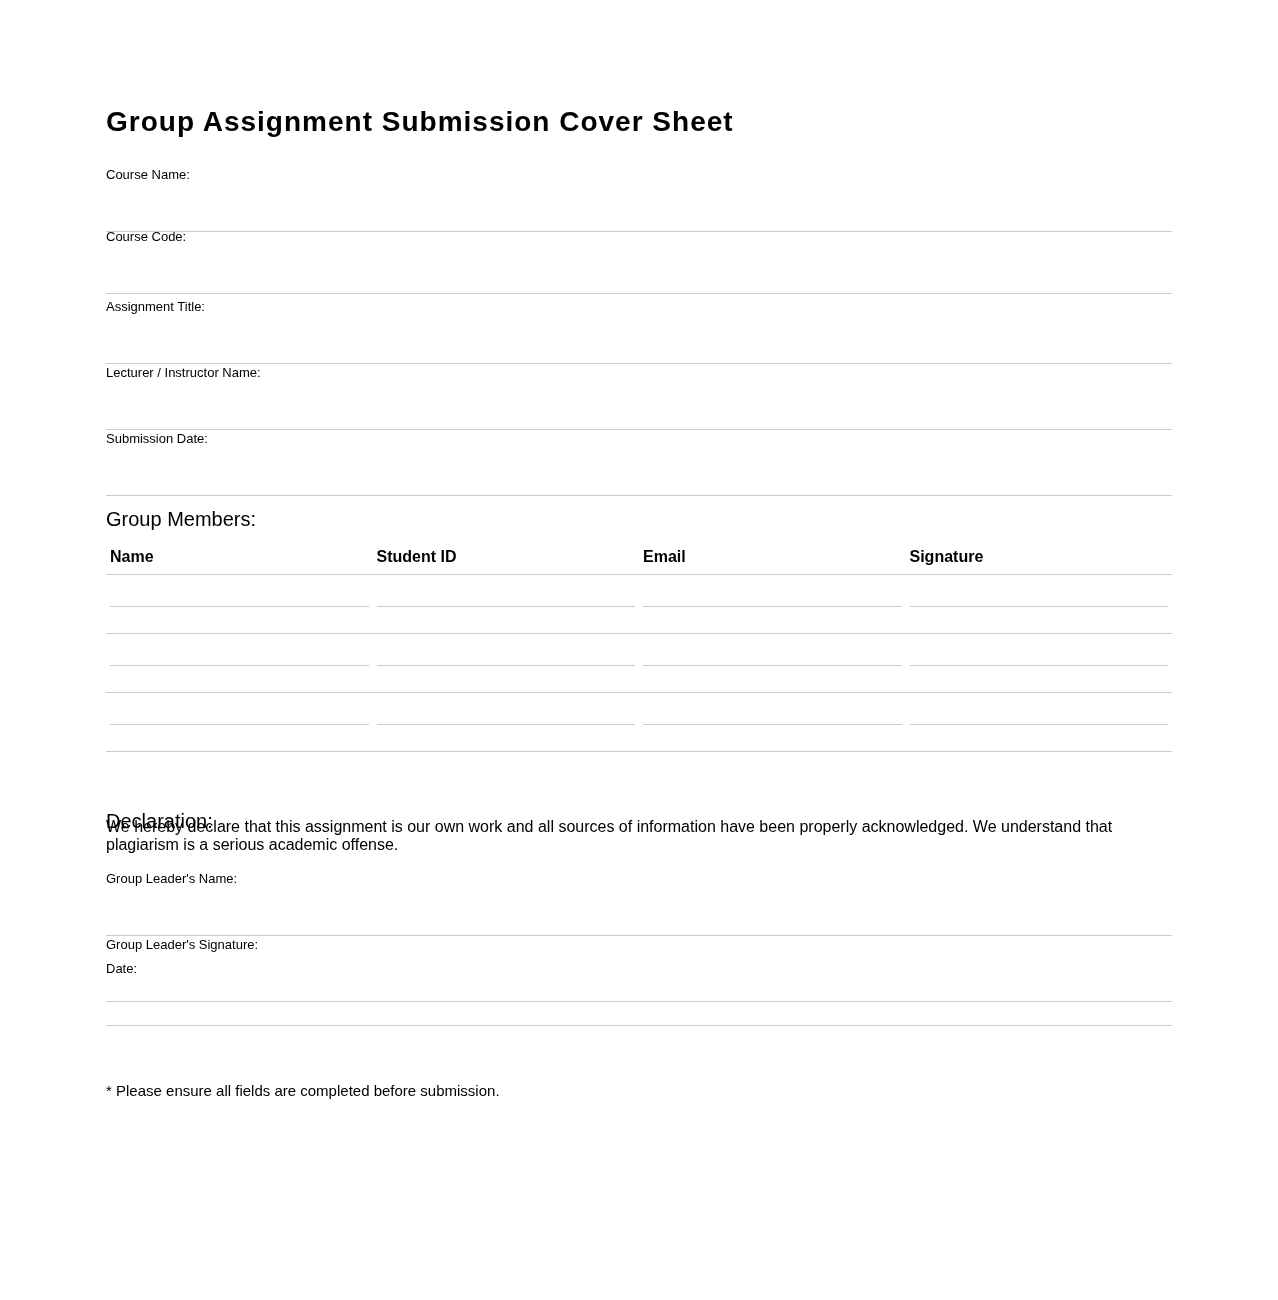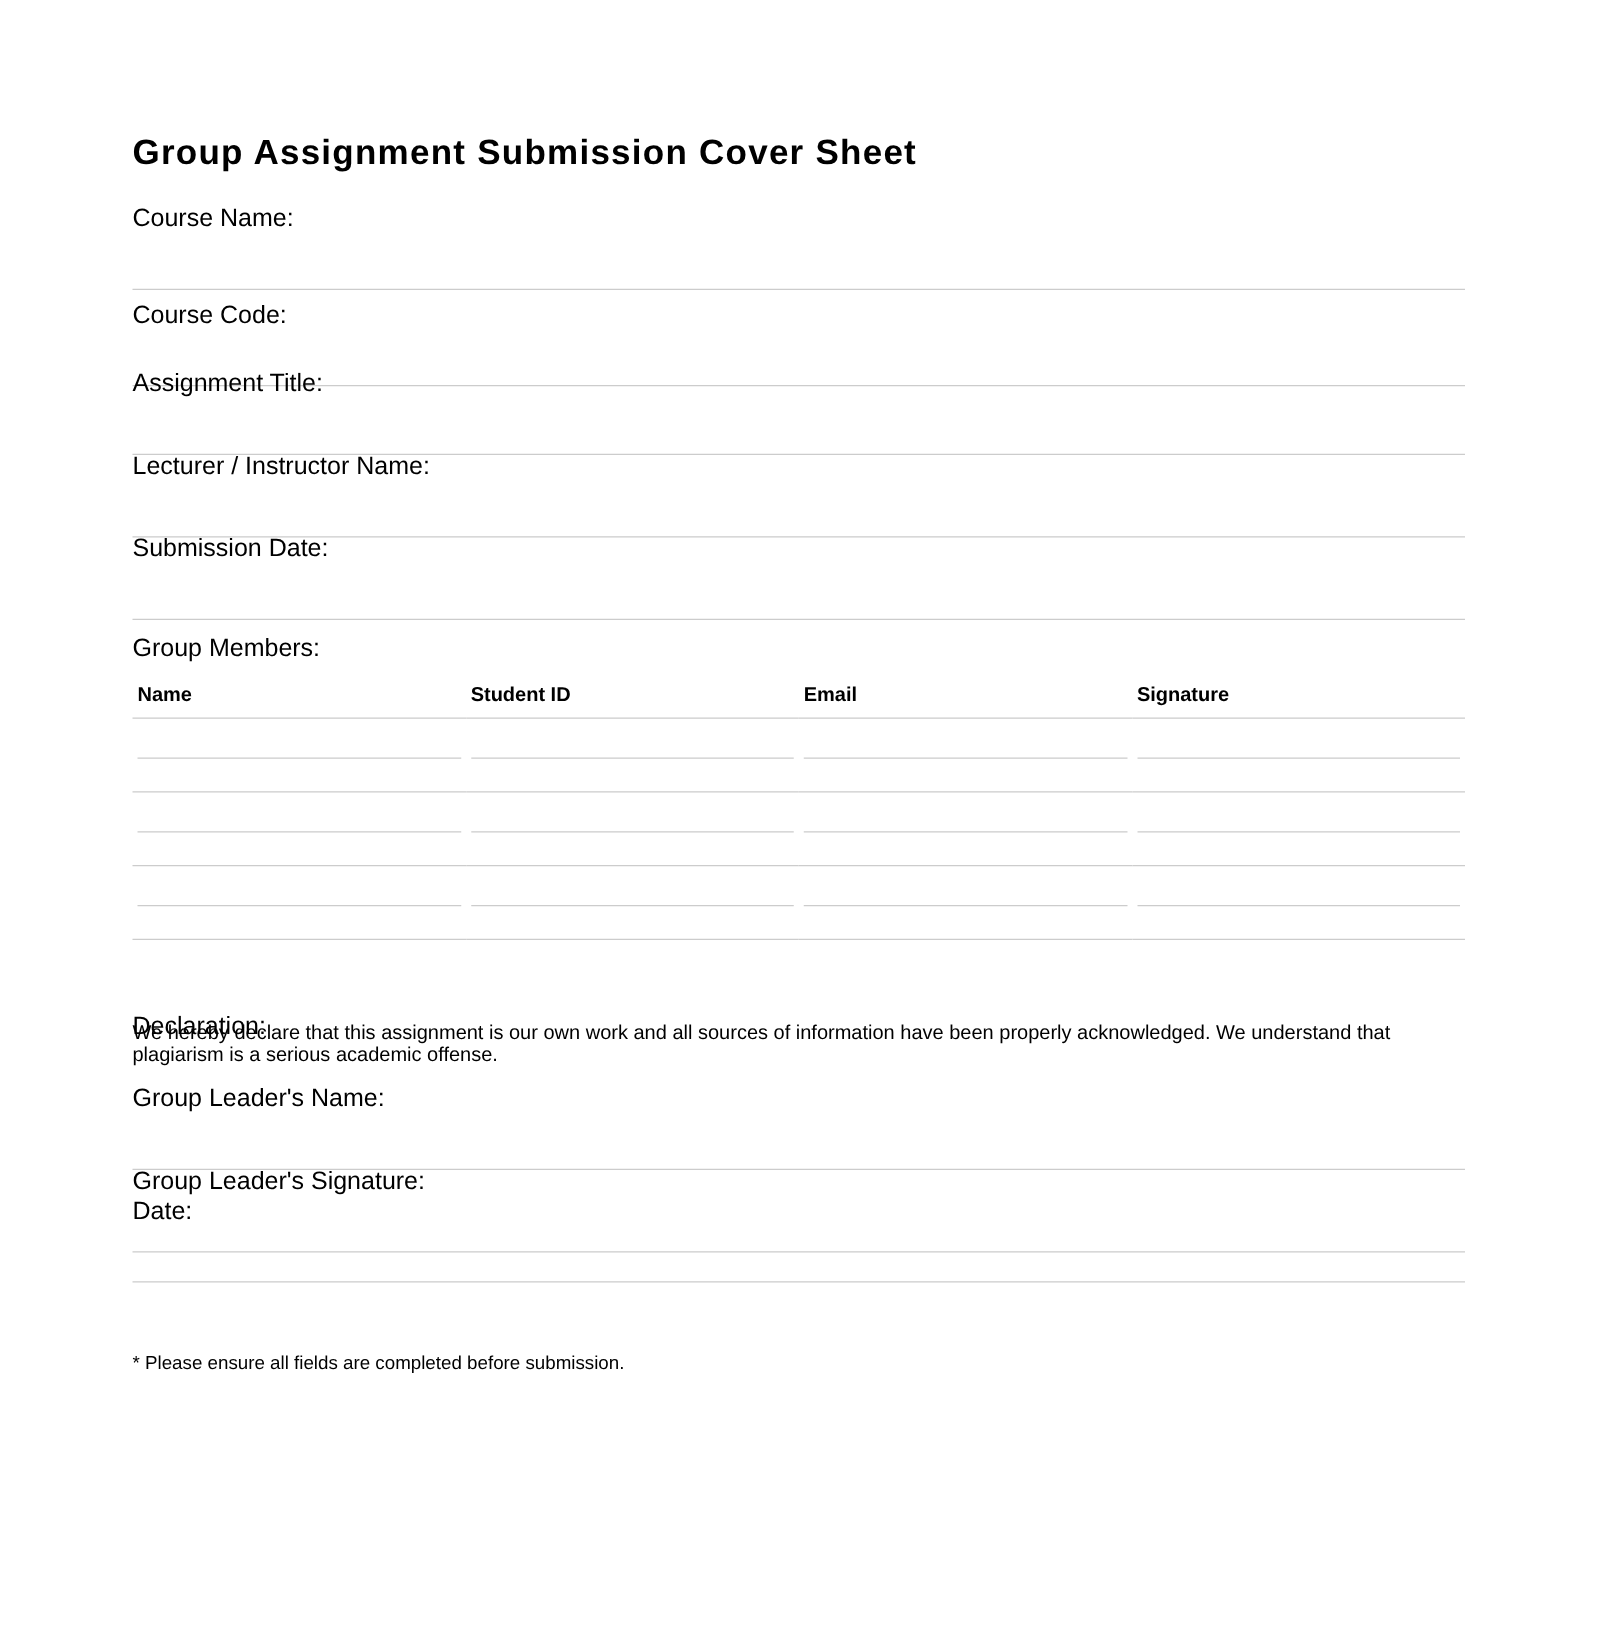--- a/index.html
+++ b/index.html
@@ -27,21 +27,21 @@
   .field {
     position: absolute;
     left: 0; width: 1066px;
     height: 66px;
     border-bottom: 1px solid #cccccc;
     box-sizing: border-box;
   }
   .field .label {
     position: absolute;
     left: 0; top: 0;
-    font-size: 20px;
+    font-size: 13px;
     line-height: 18px;
   }
   .section-label {
     position: absolute; left: 0;
     font-size: 20px; line-height: 18px;
   }
   table.members {
     position: absolute;
     left: 0; top: 540px;
     width: 1066px;
@@ -87,21 +87,21 @@
 <body>
 
 <div class="page">
 
   <h1>Group Assignment Submission Cover Sheet</h1>
 
   <div class="field" style="top:166px;">
     <span class="label">Course Name:</span>
   </div>
 
-  <div class="field" style="top:243px;">
+  <div class="field" style="top:228px;">
     <span class="label">Course Code:</span>
   </div>
 
   <div class="field" style="top:298px;">
     <span class="label">Assignment Title:</span>
   </div>
 
   <div class="field" style="top:364px;">
     <span class="label">Lecturer / Instructor Name:</span>
   </div>

